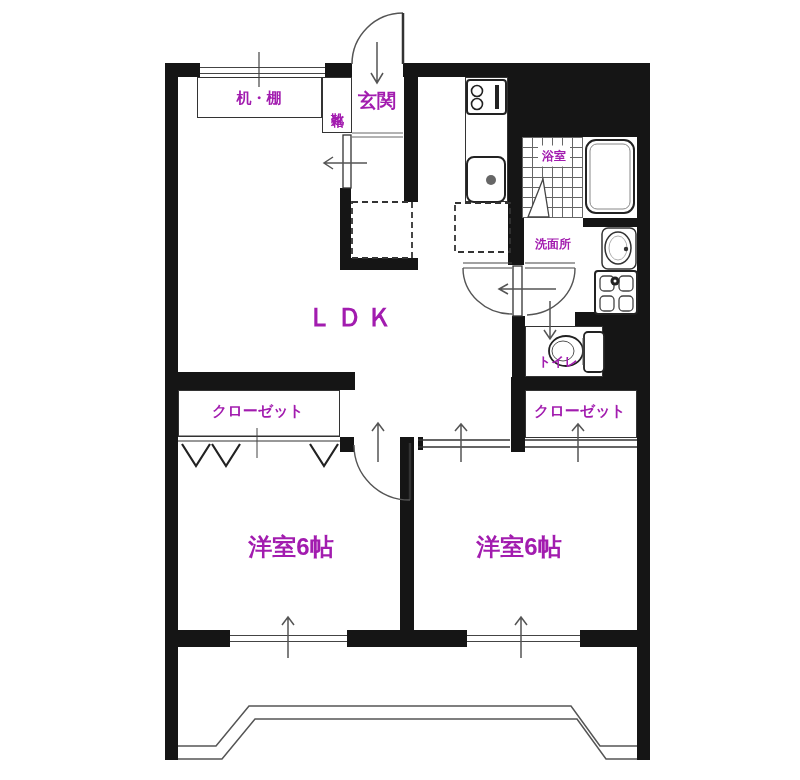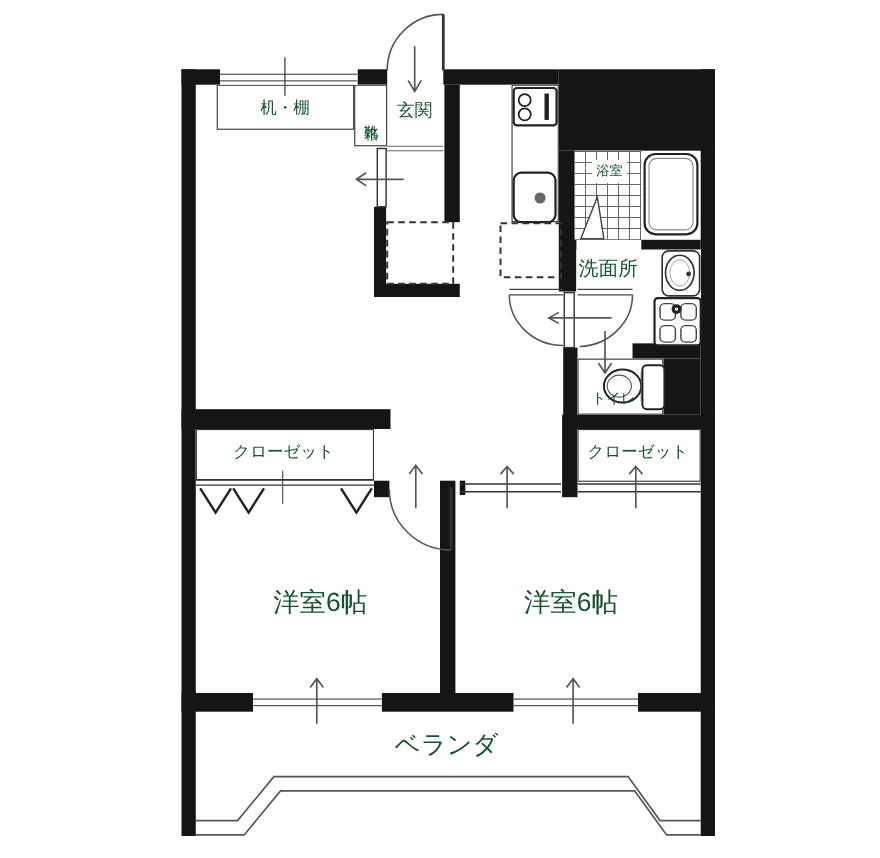--- a/index.html
+++ b/index.html
@@ -2,21 +2,21 @@
 <html><head>
 <meta charset="utf-8">
 <style>
   html,body{margin:0;padding:0;background:#ffffff;}
   #plan{position:relative;width:800px;height:780px;background:#ffffff;
         font-family:"Liberation Sans","DejaVu Sans",sans-serif;color:#111;}
   .wall{position:absolute;background:#151515;}
   .box{position:absolute;background:#ffffff;border:1.2px solid #333;box-sizing:border-box;}
   .noborder{border:none;}
   .lbl{position:absolute;transform:translate(-50%,-50%);white-space:nowrap;
-       font-weight:400;color:#14532d;}
+       font-weight:700;color:#a21caf;}
   .vert{writing-mode:vertical-rl;text-orientation:upright;letter-spacing:2px;}
   .grid{position:absolute;background-color:#fff;
     background-image:repeating-linear-gradient(0deg,#666 0 1px,transparent 1px 10px),
                      repeating-linear-gradient(90deg,#666 0 1px,transparent 1px 10px);}
   svg{position:absolute;left:0;top:0;}
   .thin{position:absolute;background:#444;}
 </style>
 </head>
 <body>
 
@@ -137,23 +137,23 @@
 
     <path d="M288,618 L288,658 M282,625 L288,617 L294,625" fill="none" stroke="#555" stroke-width="1.5"></path>
     <path d="M521,618 L521,658 M515,625 L521,617 L527,625" fill="none" stroke="#555" stroke-width="1.5"></path>
 
     <path d="M178,746 L216,746 L249,706 L571,706 L600,746 L637,746" fill="none" stroke="#555" stroke-width="1.5"></path>
     <path d="M178,759 L222,759 L255,719 L577,719 L606,759 L637,759" fill="none" stroke="#555" stroke-width="1.5"></path>
   </svg>
 
   <div class="lbl" style="left:259px;top:98px;font-size:15px">机・棚</div>
   <div class="lbl vert" style="left:337px;top:105px;font-size:13px">靴箱</div>
-  <div class="lbl" style="left:377px;top:101px;font-size:16px">玄関</div>
+  <div class="lbl" style="left:377px;top:101px;font-size:19px">玄関</div>
   <div class="lbl" style="left:554px;top:156px;font-size:12px;background:#fff;padding:2px 4px">浴室</div>
-  <div class="lbl" style="left:553px;top:244px;font-size:18px">洗面所</div>
+  <div class="lbl" style="left:553px;top:244px;font-size:12px">洗面所</div>
   <div class="lbl" style="left:558px;top:362px;font-size:13px">トイレ</div>
+  <div class="lbl" style="left:352px;top:317px;font-size:26px;letter-spacing:4px">ＬＤＫ</div>
   <div class="lbl" style="left:258px;top:411px;font-size:15px">クローゼット</div>
   <div class="lbl" style="left:580px;top:411px;font-size:15px">クローゼット</div>
   <div class="lbl" style="left:291px;top:547px;font-size:24px">洋室6帖</div>
   <div class="lbl" style="left:519px;top:547px;font-size:24px">洋室6帖</div>
-  <div class="lbl" style="left:406px;top:677px;font-size:23px">ベランダ</div>
 
 </div>
 
 </body></html>

